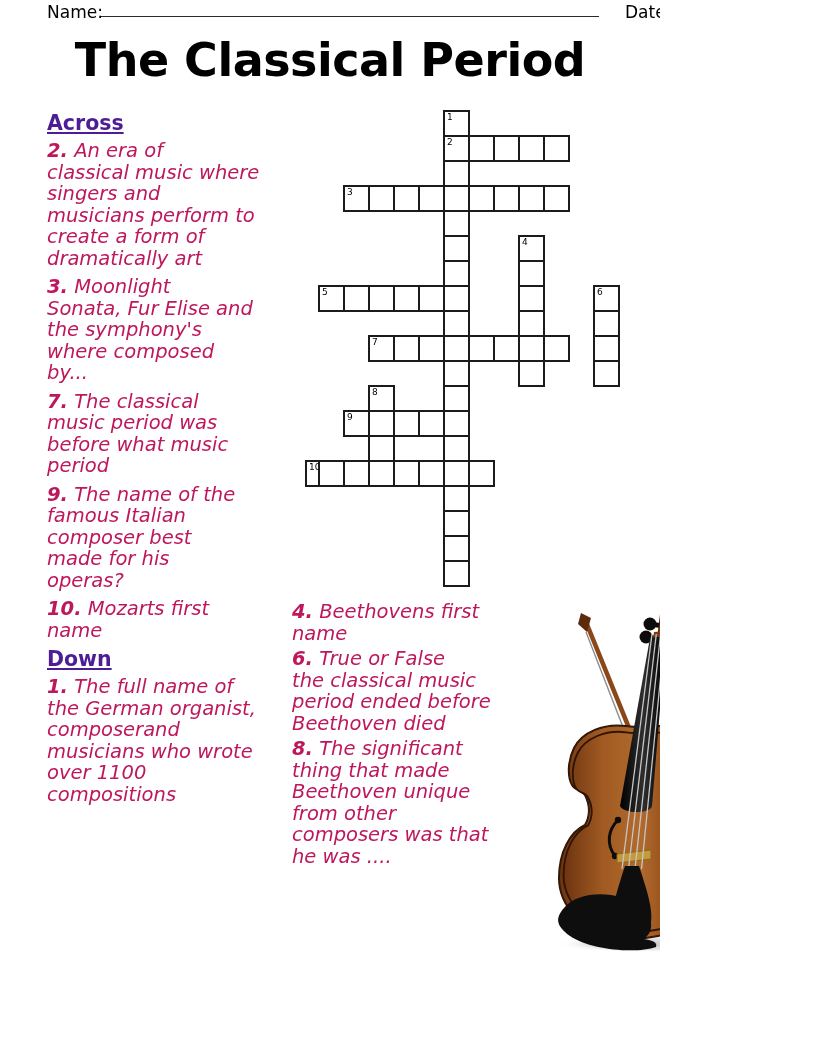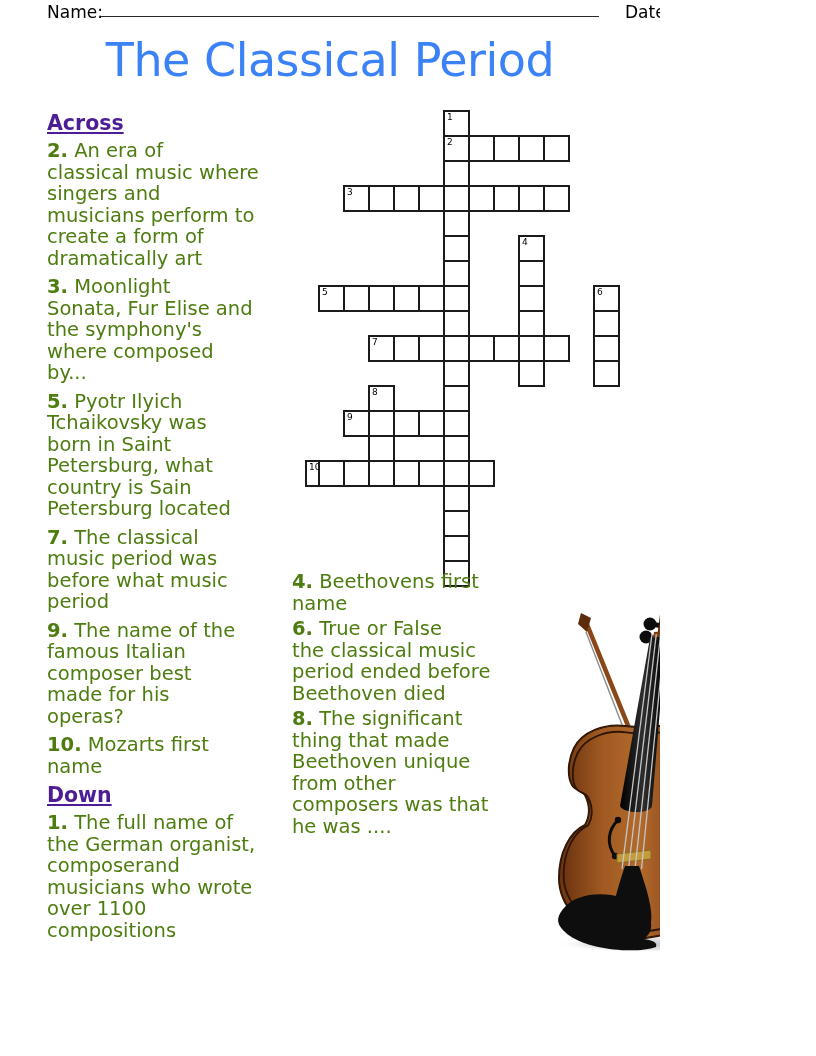--- a/index.html
+++ b/index.html
@@ -11,35 +11,35 @@
   
   .hdr-label { position:absolute; top:2px; font-size:17px; color:#000; }
   .hdr-label.name { left:47px; }
   .hdr-label.date { left:625px;text-align:center; }
   .hdr-line { position:absolute; top:0; height:16px; border-bottom:1.6px solid #2a2a2a; }
   .hdr-line.name-line { left:101px; width:498px; }
   .hdr-line.date-line { left:667px; width:73px; }
   
   .title {
     position:absolute; top:33px; left:0; width:100%; margin:0;
-    text-align:center; font-size:46px; font-weight:400; letter-spacing:-0.5px; color:#3b82f6;
+    text-align:center; font-size:46px; font-weight:700; letter-spacing:-0.5px; color:#000000;
   }
   
   .grid { position:absolute; left:293px; top:110px; width:330px; height:480px; }
   .cell {
     position:absolute; width:27px; height:27px; box-sizing:border-box;
     border:2px solid #1b1b1b; background:#ffffff;
   }
   .cellnum {
     position:absolute; left:2px; top:1px; font-size:9px; line-height:9px; color:#000;
   }
   
   .clues-left { position:absolute; left:47px; top:112px; width:252px; }
-  .clues-mid  { position:absolute; left:292px; top:571px; width:262px; }
-  .clue { font-size:19.5px; line-height:21.5px; margin:0 0 7px 0; color:#4d7c0f; }
+  .clues-mid  { position:absolute; left:292px; top:601px; width:262px; }
+  .clue { font-size:19.5px; line-height:21.5px; margin:0 0 7px 0; color:#be185d;font-style:italic; }
   .clues-mid .clue { margin-bottom:4px; }
   .clue-line { white-space:nowrap; }
   .clue .num { font-weight:bold; }
   .clue-head {
     font-size:20.5px; font-weight:bold; text-decoration:underline;
     line-height:22px; margin:0 0 6px 0; color:#4c1d95;
   }
   .violin { position:absolute; left:550px; top:592px; }
 </style>
 </head>
@@ -153,28 +153,20 @@
         <div class="clue-line">dramatically art</div>
       </div>
       <div class="clue">
         <div class="clue-line"><span class="num">3.</span> Moonlight</div>
         <div class="clue-line">Sonata, Fur Elise and</div>
         <div class="clue-line">the symphony's</div>
         <div class="clue-line">where composed</div>
         <div class="clue-line">by...</div>
       </div>
       <div class="clue">
-        <div class="clue-line"><span class="num">5.</span> Pyotr Ilyich</div>
-        <div class="clue-line">Tchaikovsky was</div>
-        <div class="clue-line">born in Saint</div>
-        <div class="clue-line">Petersburg, what</div>
-        <div class="clue-line">country is Sain</div>
-        <div class="clue-line">Petersburg located</div>
-      </div>
-      <div class="clue">
         <div class="clue-line"><span class="num">7.</span> The classical</div>
         <div class="clue-line">music period was</div>
         <div class="clue-line">before what music</div>
         <div class="clue-line">period</div>
       </div>
       <div class="clue">
         <div class="clue-line"><span class="num">9.</span> The name of the</div>
         <div class="clue-line">famous Italian</div>
         <div class="clue-line">composer best</div>
         <div class="clue-line">made for his</div>

